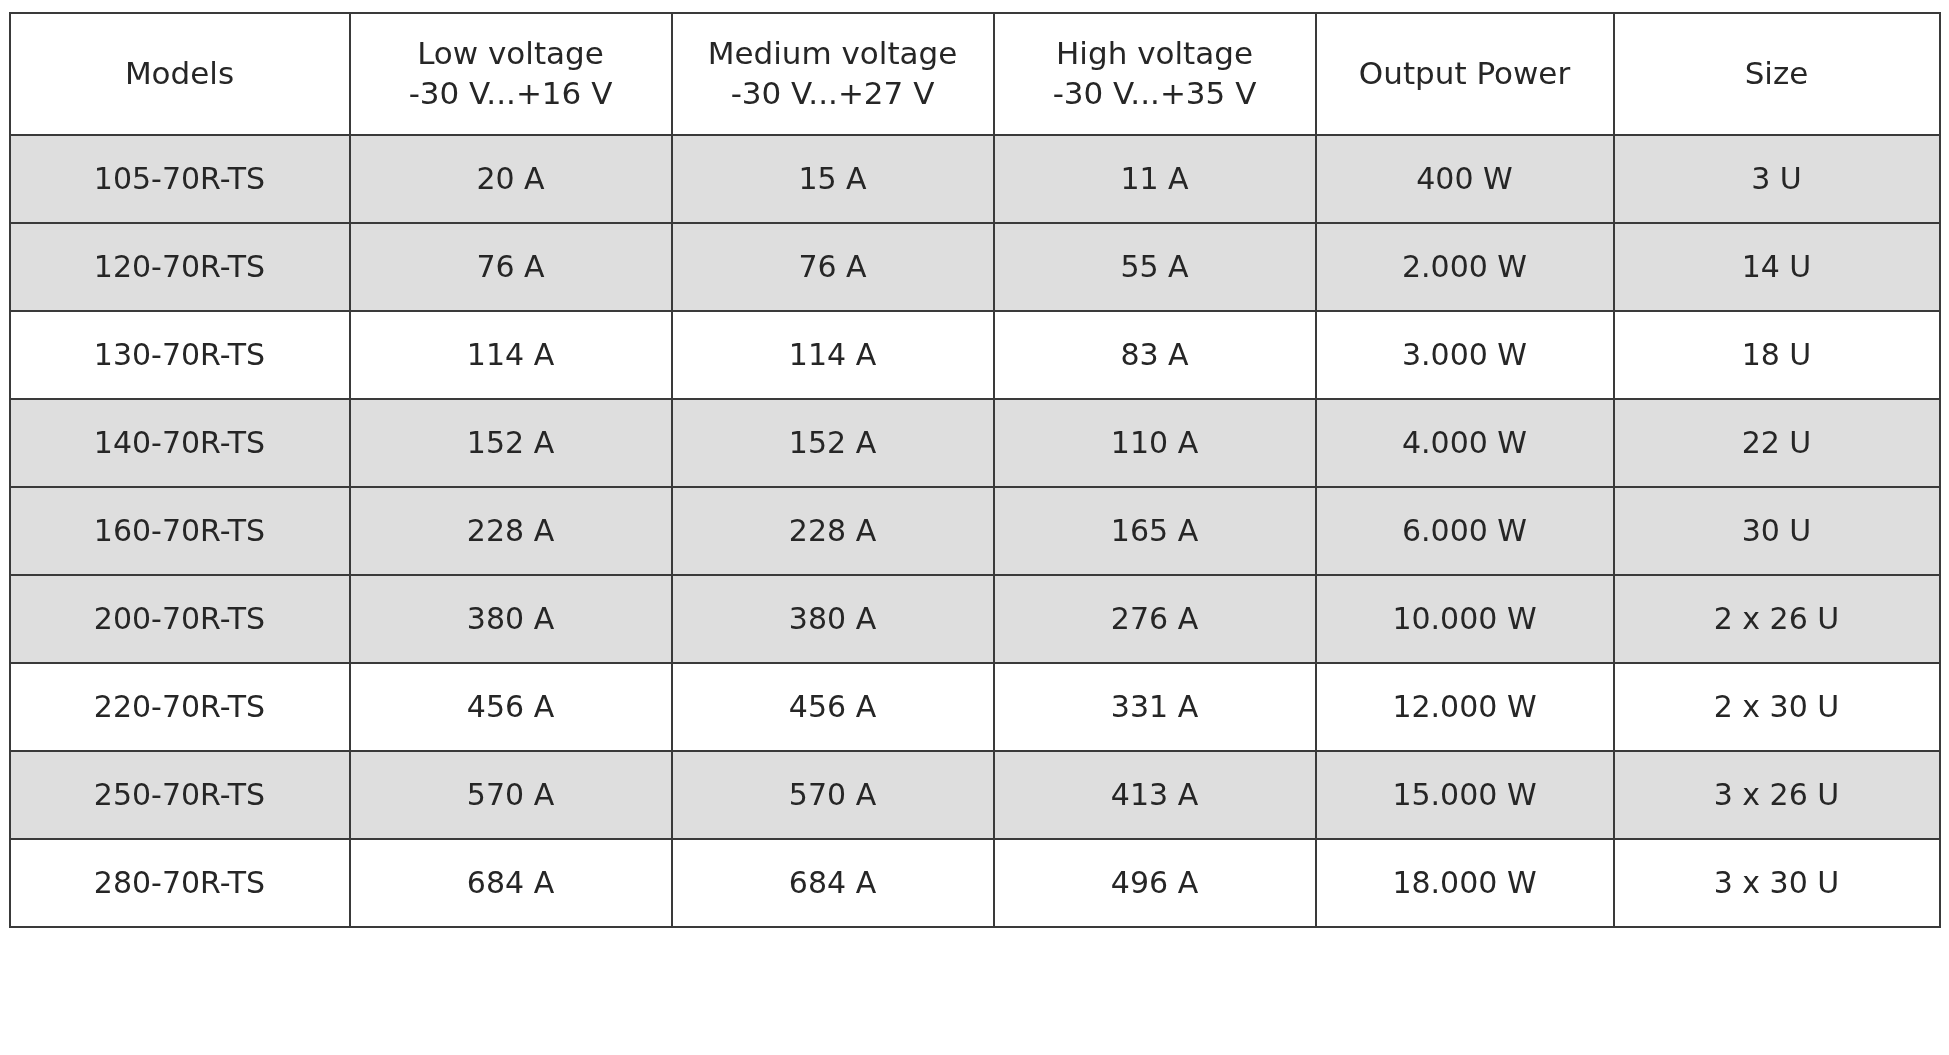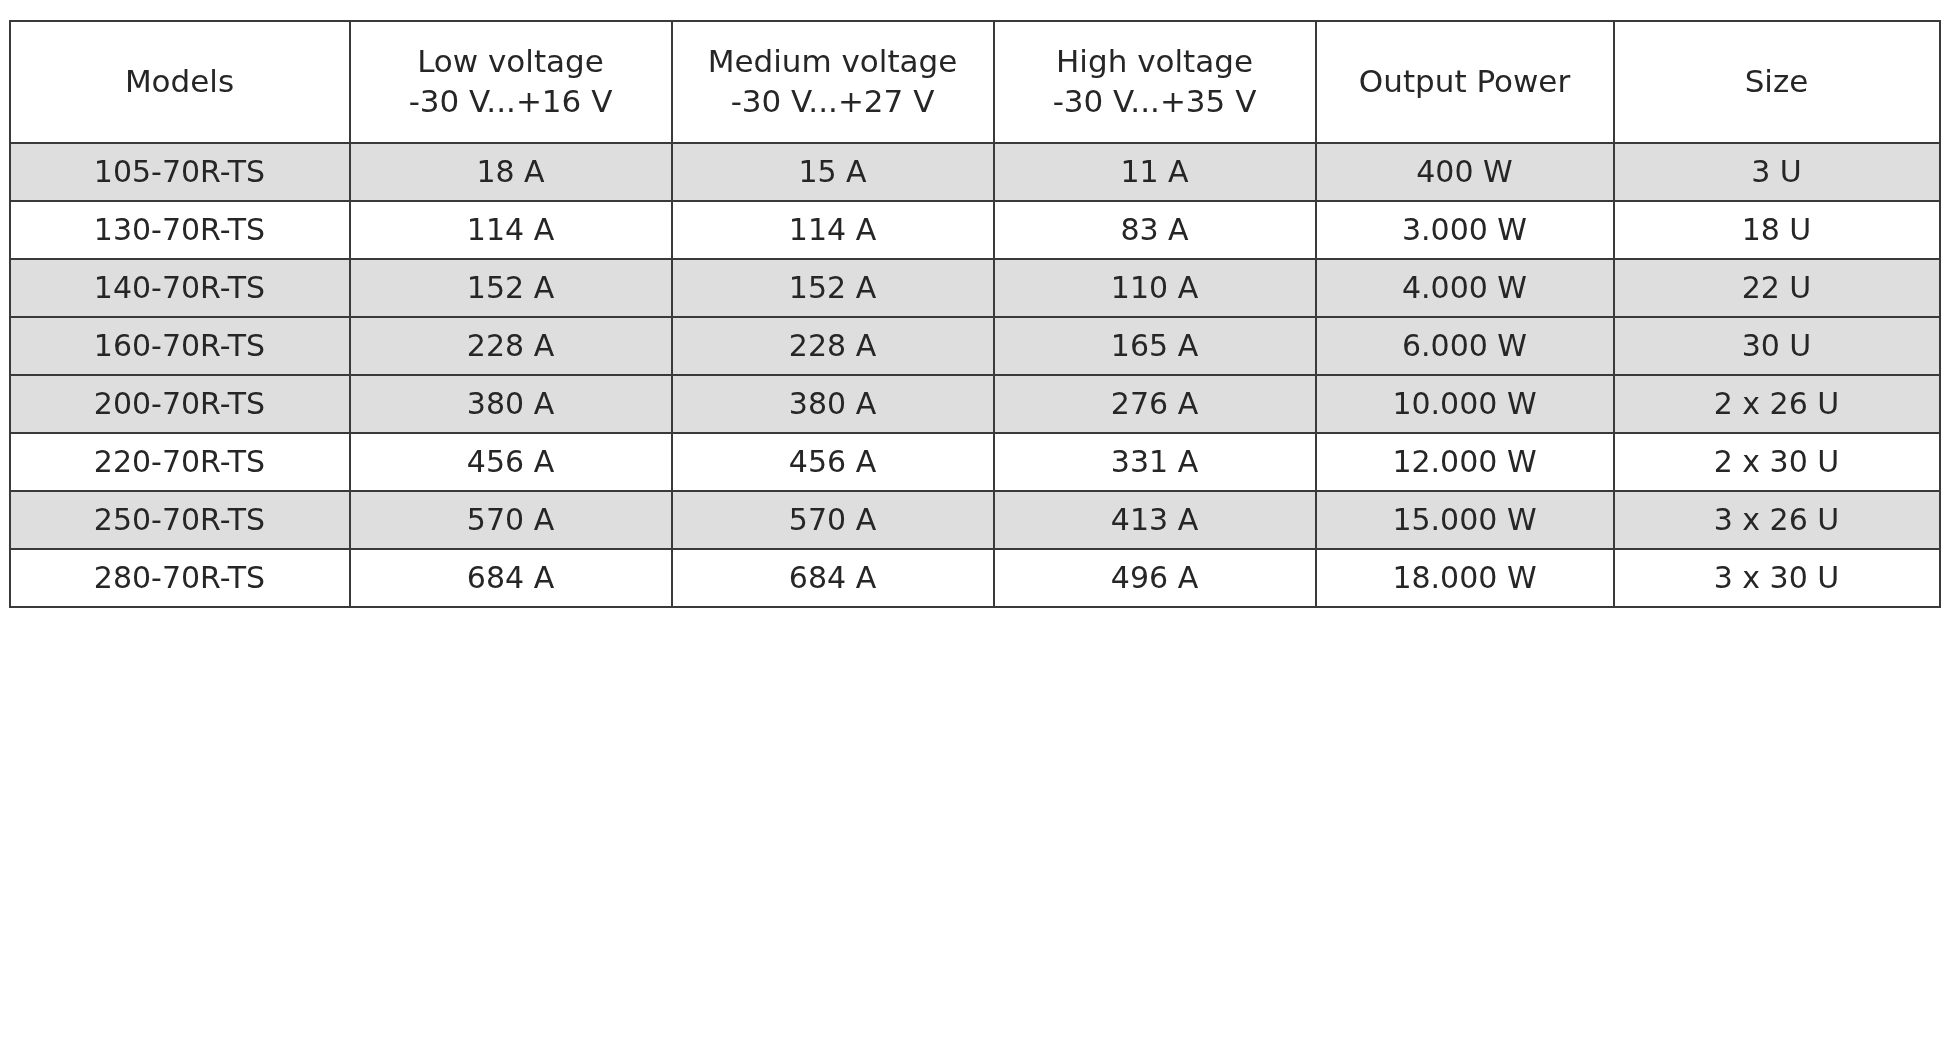--- a/index.html
+++ b/index.html
@@ -9,21 +9,21 @@
   }
   body {
     width: 1949px;
     height: 1055px;
     font-family: "DejaVu Sans", sans-serif;
     color: #2b2b2b;
     overflow: hidden;
   }
   .table-wrap {
     box-sizing: border-box;
-    padding: 20px 8px 4px 8px;
+    padding: 12px 8px 4px 8px;
     width: 1949px;
   }
   table.spec-table {
     border-collapse: collapse;
     table-layout: fixed;
     width: 1930px;
     margin: 0 auto;
     background: #ffffff;
   }
   table.spec-table th,
@@ -42,21 +42,21 @@
     height: 112px;
     font-size: 31px;
   }
   table.spec-table thead th .hdr-line1 {
     display: block;
   }
   table.spec-table thead th .hdr-line2 {
     display: block;
   }
   table.spec-table tbody tr {
-    height: 58px;
+    height: 88px;
   }
   table.spec-table tbody tr.shaded td {
     background: #dedede;
   }
   table.spec-table tbody tr.plain td {
     background: #ffffff;
   }
   col.c-models { width: 340px; }
   col.c-low    { width: 322px; }
   col.c-med    { width: 322px; }
@@ -104,25 +104,33 @@
         </th>
         <th>
           <span class="hdr-line1">Size</span>
           <span class="hdr-line2"></span>
         </th>
       </tr>
     </thead>
     <tbody>
       <tr class="shaded">
         <td class="model-cell">105-70R-TS</td>
-        <td>18 A</td>
+        <td>20 A</td>
         <td>15 A</td>
         <td>11 A</td>
         <td>400 W</td>
         <td>3 U</td>
+      </tr>
+      <tr class="shaded">
+        <td class="model-cell">120-70R-TS</td>
+        <td>76 A</td>
+        <td>76 A</td>
+        <td>55 A</td>
+        <td>2.000 W</td>
+        <td>14 U</td>
       </tr>
       <tr class="plain">
         <td class="model-cell">130-70R-TS</td>
         <td>114 A</td>
         <td>114 A</td>
         <td>83 A</td>
         <td>3.000 W</td>
         <td>18 U</td>
       </tr>
       <tr class="shaded">

